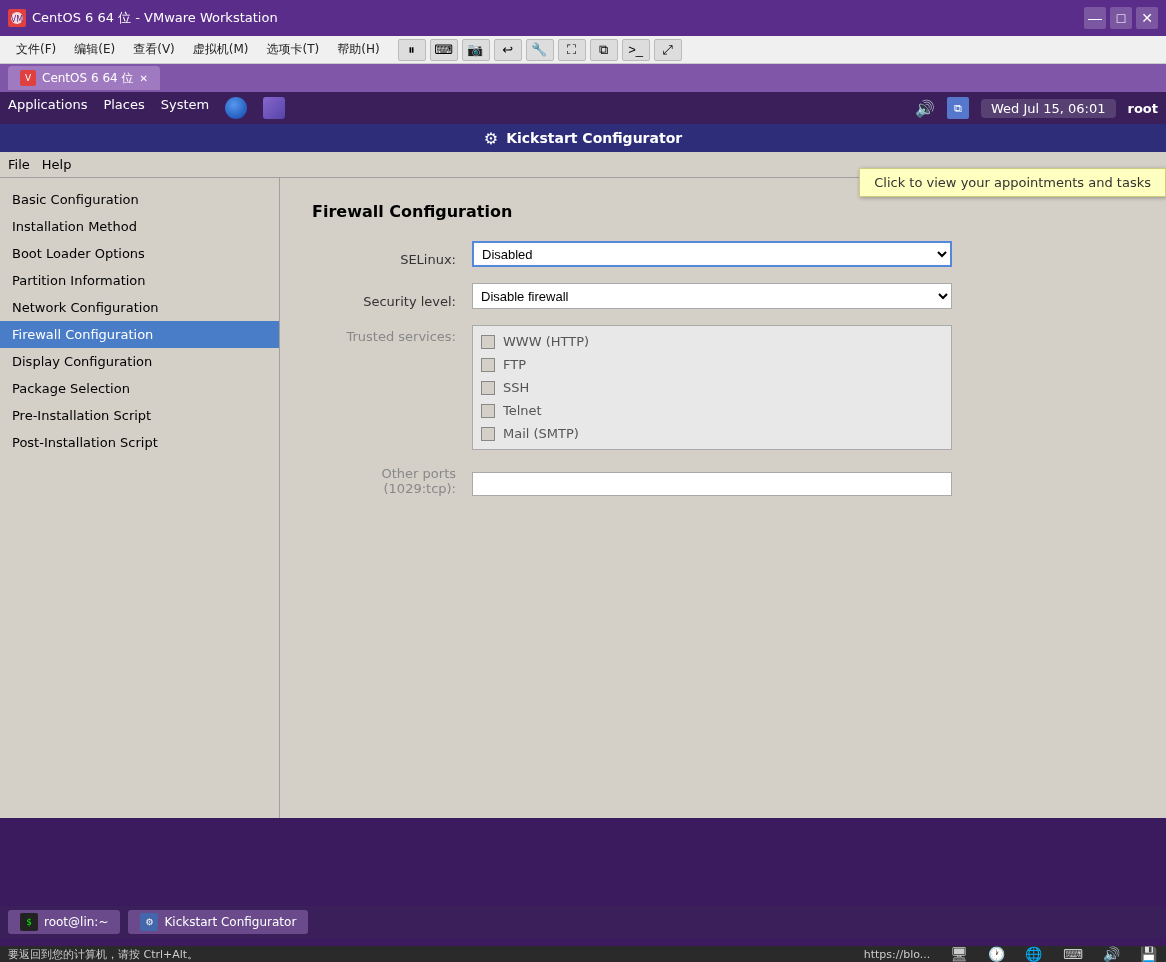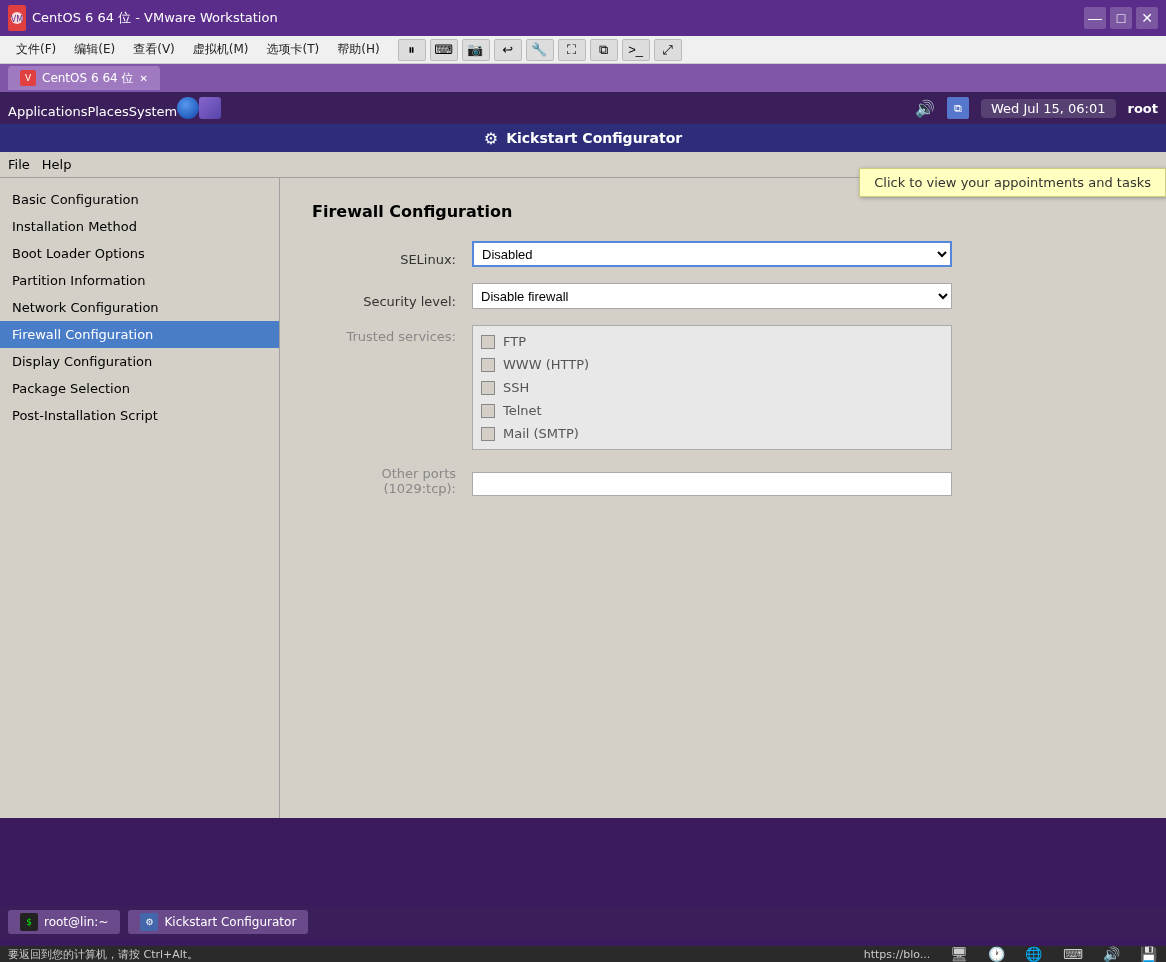--- a/index.html
+++ b/index.html
@@ -9,21 +9,21 @@
     .title-bar {
       background: #5a2d8a;
       height: 36px;
       display: flex;
       align-items: center;
       justify-content: space-between;
       padding: 0 8px;
       color: white;
     }
     .title-bar-left { display: flex; align-items: center; gap: 6px; }
-    .title-bar-icon { width: 18px; height: 26px; background: #e04040; border-radius: 2px; display: flex; align-items: center; justify-content: center; font-size: 10px; color: white; }
+    .title-bar-icon { width: 18px; height: 18px; background: #e04040; border-radius: 2px; display: flex; align-items: center; justify-content: center; font-size: 10px; color: white; }
     .title-bar-controls { display: flex; gap: 4px; }
     .title-bar-btn { width: 22px; height: 22px; background: rgba(255,255,255,0.2); border: none; color: white; cursor: pointer; font-size: 14px; display: flex; align-items: center; justify-content: center; border-radius: 2px; }
 
     
     .vmware-menu {
       background: #f0f0f0;
       height: 28px;
       display: flex;
       align-items: center;
       padding: 0 8px;
@@ -49,21 +49,21 @@
     
     .gnome-panel {
       background: #3a1f5a;
       height: 32px;
       display: flex;
       align-items: center;
       justify-content: space-between;
       padding: 0 8px;
       color: white;
     }
-    .gnome-panel-left { display: flex; align-items: flex-end; }
+    .gnome-panel-left { display: flex; align-items: flex-start; gap: 16px; }
     .gnome-panel-item { font-size: 13px; cursor: pointer; color: white; }
     .gnome-globe { width: 22px; height: 22px; border-radius: 50%; background: radial-gradient(circle at 40% 35%, #5599ee, #1144aa); display: inline-block; vertical-align: middle; }
     .gnome-panel-right { display: flex; align-items: center; gap: 12px; font-size: 13px; }
     .gnome-clock { background: rgba(255,255,255,0.15); padding: 2px 10px; border-radius: 4px; font-size: 13px; }
     .ks-titlebar {
       background: #2d2d7a;
       height: 28px;
       display: flex;
       align-items: center;
       justify-content: center;
@@ -336,20 +336,21 @@
 
       <div class="sidebar">
         <div class="sidebar-item">Basic Configuration</div>
         <div class="sidebar-item">Installation Method</div>
         <div class="sidebar-item">Boot Loader Options</div>
         <div class="sidebar-item">Partition Information</div>
         <div class="sidebar-item">Network Configuration</div>
         <div class="sidebar-item active">Firewall Configuration</div>
         <div class="sidebar-item">Display Configuration</div>
         <div class="sidebar-item">Package Selection</div>
+        <div class="sidebar-item">Pre-Installation Script</div>
         <div class="sidebar-item">Post-Installation Script</div>
       </div>
 
       <div class="main-panel">
         <div class="section-title">Firewall Configuration</div>
 
         <div class="form-row">
           <div class="form-label">SELinux:</div>
           <select class="form-select">
             <option>Disabled</option>
@@ -364,25 +365,25 @@
             <option>Disable firewall</option>
             <option>Enable firewall</option>
           </select>
         </div>
 
         <div class="trusted-services-row">
           <div class="form-label disabled" style="padding-top:4px;">Trusted services:</div>
           <div class="services-box">
             <div class="service-item">
               <div class="service-checkbox"></div>
-              <span>FTP</span>
+              <span>WWW (HTTP)</span>
             </div>
             <div class="service-item">
               <div class="service-checkbox"></div>
-              <span>WWW (HTTP)</span>
+              <span>FTP</span>
             </div>
             <div class="service-item">
               <div class="service-checkbox"></div>
               <span>SSH</span>
             </div>
             <div class="service-item">
               <div class="service-checkbox"></div>
               <span>Telnet</span>
             </div>
             <div class="service-item">

